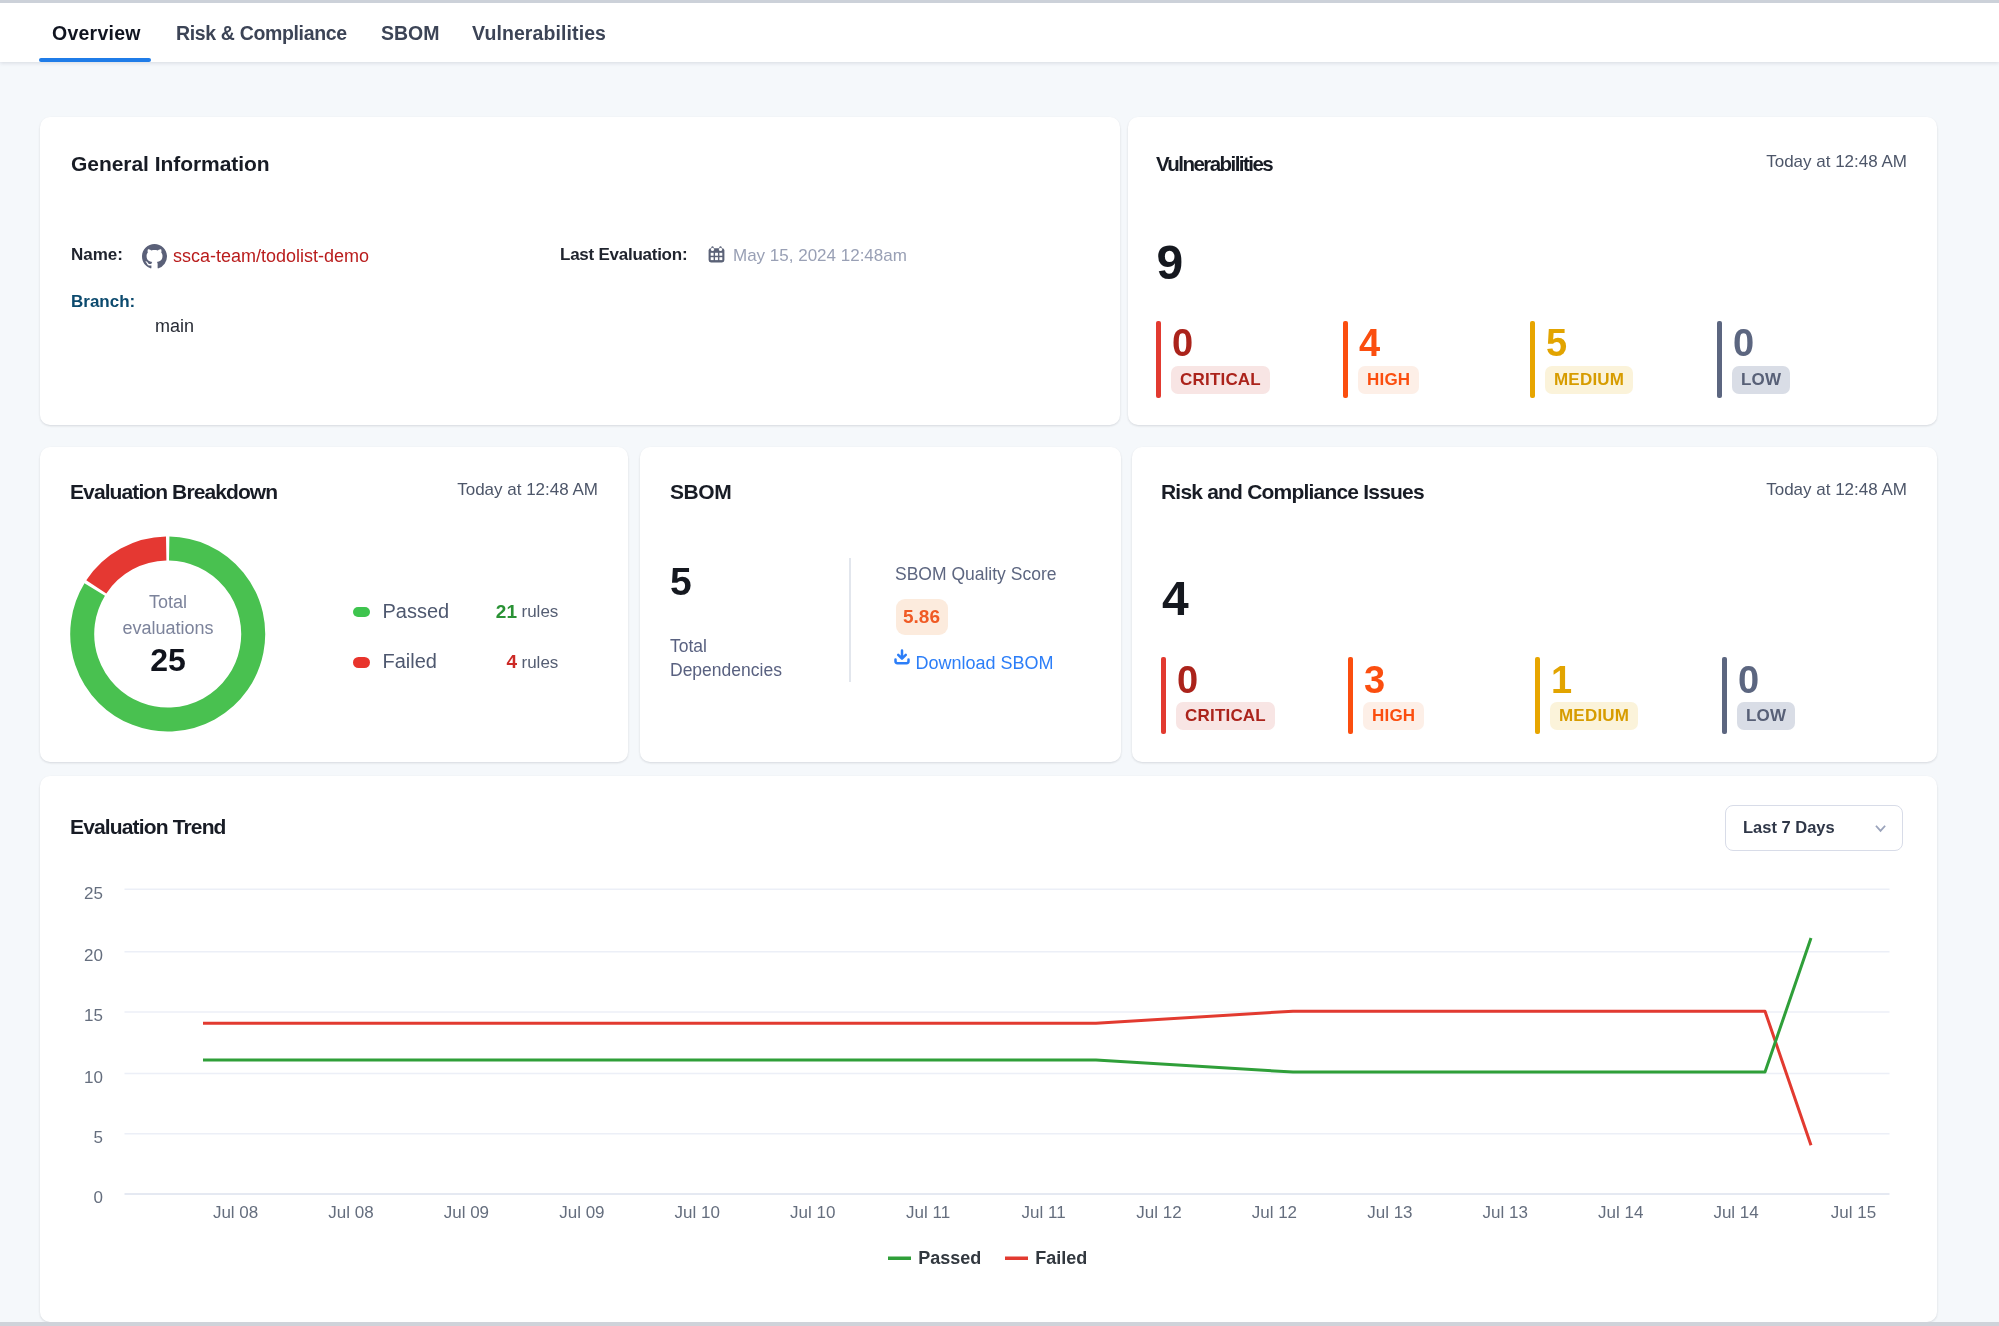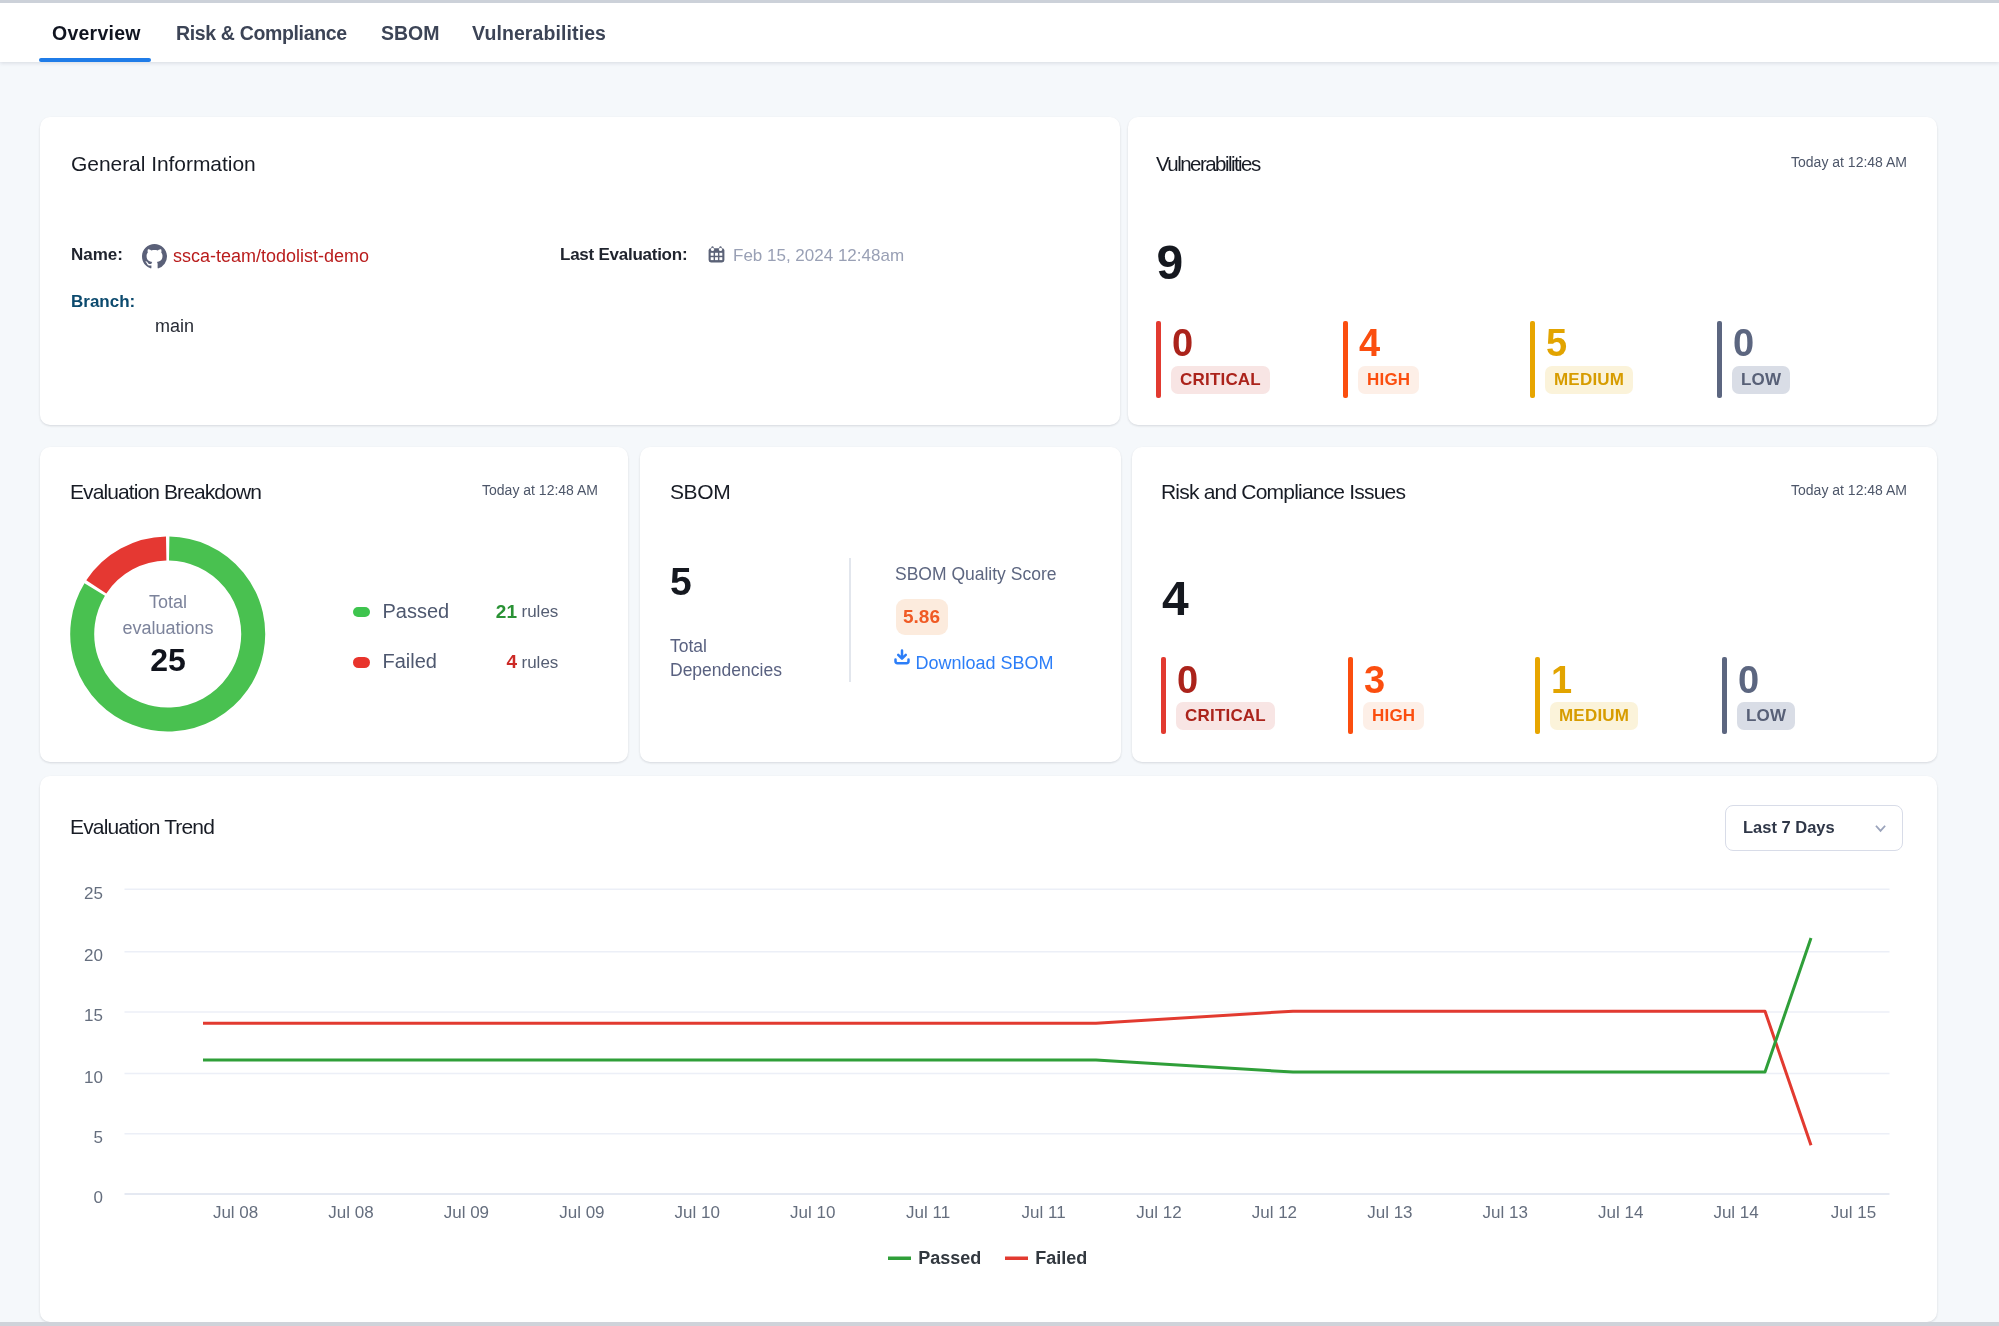--- a/index.html
+++ b/index.html
@@ -2,22 +2,22 @@
 <html><head>
 <meta charset="utf-8">
 <style>
   * { margin:0; padding:0; box-sizing:border-box; }
   html,body { width:1999px; height:1326px; }
   body { font-family:"Liberation Sans", sans-serif; background:#f5f8fb; }
   #page { position:relative; width:1999px; height:1326px; overflow:hidden; }
   .card { position:absolute; background:#fff; border-radius:10px;
           box-shadow:0 1px 2px rgba(16,24,40,.08), 0 1px 3px rgba(16,24,40,.06); }
   .abs { position:absolute; }
-  .ctitle { position:absolute; font-size:21px; font-weight:400; color:#181c25; line-height:21px; }
-  .tstamp { position:absolute; font-size:14px; color:#4d5669; line-height:18px; }
+  .ctitle { position:absolute; font-size:21px; font-weight:700; color:#181c25; line-height:21px; }
+  .tstamp { position:absolute; font-size:17px; color:#4d5669; line-height:18px; }
   .bignum { position:absolute; font-size:48px; font-weight:700; color:#15181f; line-height:48px; }
   .statbar { position:absolute; width:4.5px; height:77px; border-radius:2px; }
   .statnum { position:absolute; font-size:38px; font-weight:700; line-height:38px; }
   .pill { position:absolute; height:28.5px; border-radius:7px; font-size:17px; font-weight:700;
           line-height:28.5px; padding:0 9px; letter-spacing:.2px; }
 </style>
 </head>
 <body>
 <div id="page">
 
@@ -45,21 +45,21 @@
     <circle cx="12.5" cy="3.4" r="1.6" fill="#fff"></circle>
     <g fill="#fff">
       <rect x="2.7" y="6.8" width="2.9" height="2.9"></rect>
       <rect x="7.05" y="6.8" width="2.9" height="2.9"></rect>
       <rect x="11.4" y="6.8" width="2.9" height="2.9"></rect>
       <rect x="2.7" y="11.2" width="2.9" height="2.9"></rect>
       <rect x="7.05" y="11.2" width="2.9" height="2.9"></rect>
       <rect x="11.4" y="11.2" width="2.9" height="2.9"></rect>
     </g>
   </svg>
-  <div class="abs" style="left:733px;top:245.6px;font-size:17px;color:#99a0b5;">Feb 15, 2024 12:48am</div>
+  <div class="abs" style="left:733px;top:245.6px;font-size:17px;color:#99a0b5;">May 15, 2024 12:48am</div>
   <div class="abs" style="left:71px;top:291.9px;font-size:17px;font-weight:700;color:#0c4a6e;">Branch:</div>
   <div class="abs" style="left:155px;top:292px;font-size:18px;color:#272b35;margin-top:24px;">main</div>
 
   <div class="card" style="left:1128px;top:117px;width:809px;height:308px;"></div>
   <div class="ctitle" style="left:1156px;top:152.5px;font-size:20.5px;letter-spacing:-1.55px;">Vulnerabilities</div>
   <div class="tstamp" style="left:1600px;top:153.1px;width:307px;text-align:right;">Today at 12:48 AM</div>
   <div class="bignum" style="left:1156.5px;top:238.9px;">9</div>
 
   <div class="statbar" style="left:1156px;top:321px;background:#e23a30;"></div>
   <div class="statnum" style="left:1172px;top:324px;color:#ab231b;">0</div>

